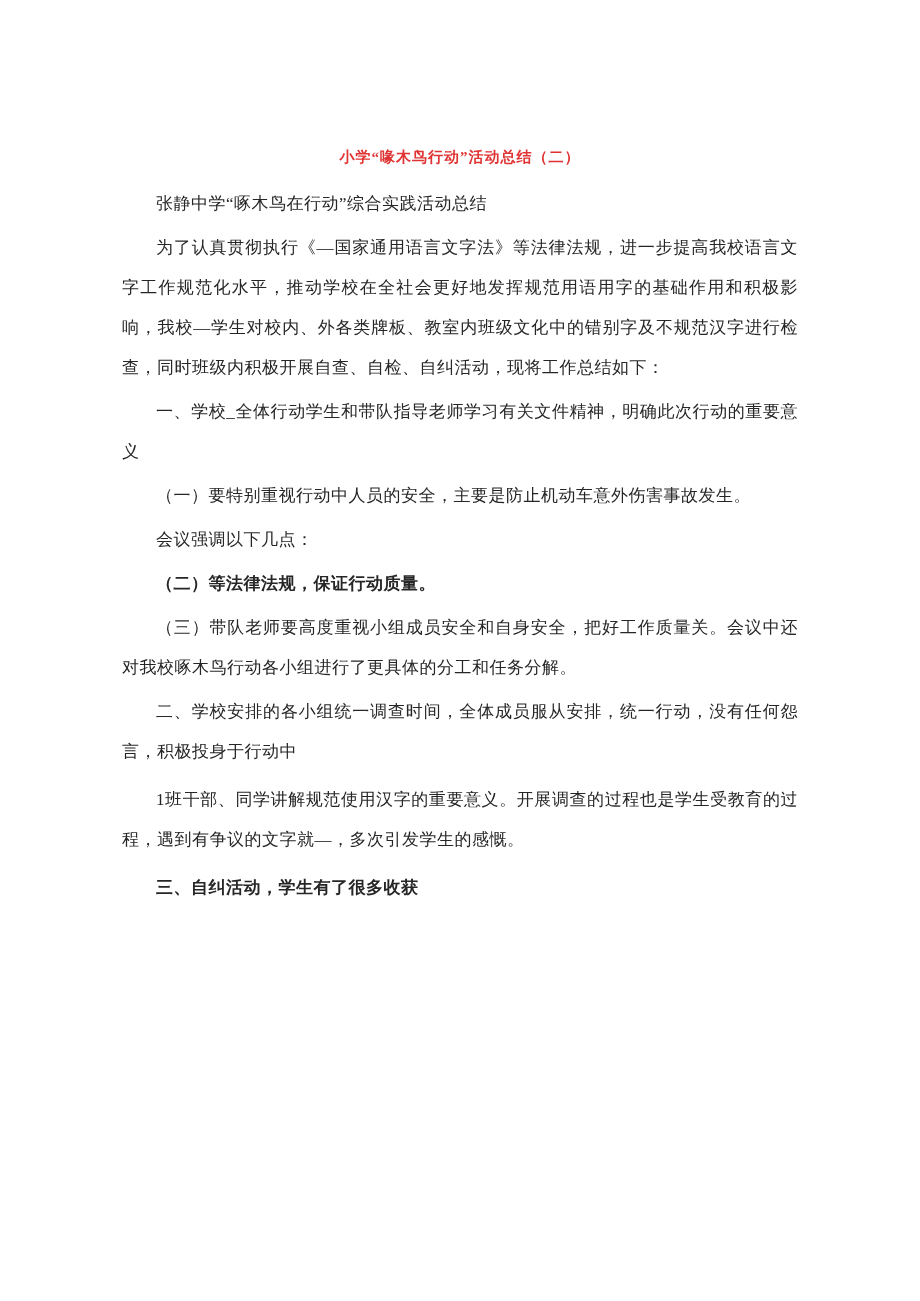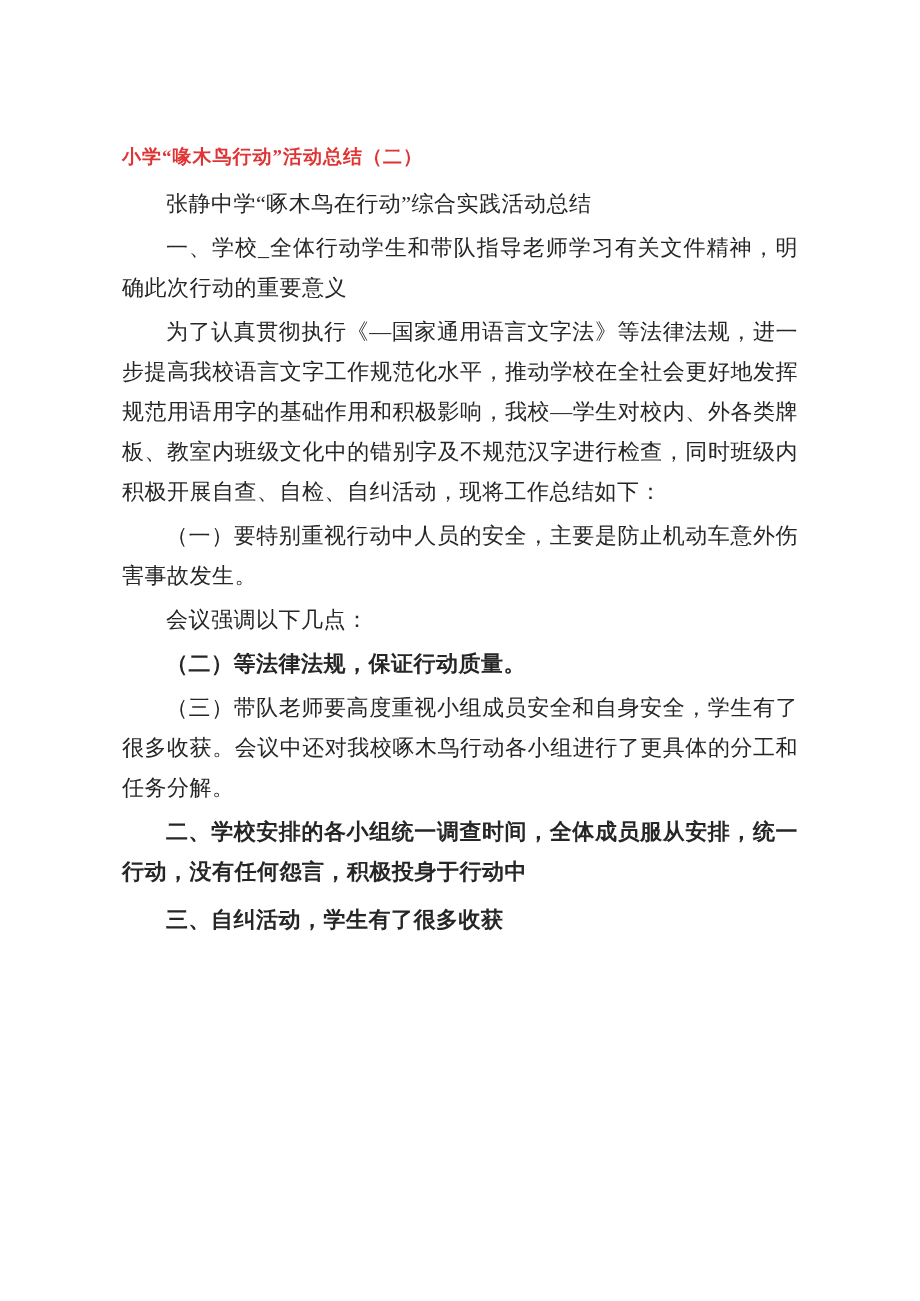--- a/index.html
+++ b/index.html
@@ -17,65 +17,66 @@
     color: #262626;
   }
   .content {
     position: absolute;
     left: 122px;
     top: 134px;
     width: 676px;
   }
   .content p {
     margin: 0 0 4px 0;
-    font-size: 22px;
+    font-size: 17px;
     line-height: 40px;
     letter-spacing: 0.5px;
     text-align: justify;
     text-indent: 2em;
     font-weight: 400;
   }
   .doc-title {
     margin: 0 0 4px 0;
-    font-size: 19px;
+    font-size: 15px;
     line-height: 46px;
     letter-spacing: 1px;
+    text-align: center;
     text-indent: 0;
     font-weight: 700;
     color: #e03434;
     font-family: "Liberation Serif", "DejaVu Serif", serif;
   }
   .content p.bold-kai {
     font-weight: 700;
   }
   .content p.loose {
     margin-bottom: 8px;
-    font-weight: bold;
   }
 </style>
 </head>
 <body>
 
 <div class="page">
   <div class="content">
     <h1 class="doc-title">小学“喙木鸟行动”活动总结（二）</h1>
 
     <p>张静中学“啄木鸟在行动”综合实践活动总结</p>
 
+    <p>为了认真贯彻执行《—国家通用语言文字法》等法律法规，进一步提高我校语言文字工作规范化水平，推动学校在全社会更好地发挥规范用语用字的基础作用和积极影响，我校—学生对校内、外各类牌板、教室内班级文化中的错别字及不规范汉字进行检查，同时班级内积极开展自查、自检、自纠活动，现将工作总结如下：</p>
+
     <p>一、学校_全体行动学生和带队指导老师学习有关文件精神，明确此次行动的重要意义</p>
-
-    <p>为了认真贯彻执行《—国家通用语言文字法》等法律法规，进一步提高我校语言文字工作规范化水平，推动学校在全社会更好地发挥规范用语用字的基础作用和积极影响，我校—学生对校内、外各类牌板、教室内班级文化中的错别字及不规范汉字进行检查，同时班级内积极开展自查、自检、自纠活动，现将工作总结如下：</p>
 
     <p>（一）要特别重视行动中人员的安全，主要是防止机动车意外伤害事故发生。</p>
 
     <p>会议强调以下几点：</p>
 
     <p class="bold-kai">（二）等法律法规，保证行动质量。</p>
 
-    <p>（三）带队老师要高度重视小组成员安全和自身安全，学生有了很多收获。会议中还对我校啄木鸟行动各小组进行了更具体的分工和任务分解。</p>
+    <p>（三）带队老师要高度重视小组成员安全和自身安全，把好工作质量关。会议中还对我校啄木鸟行动各小组进行了更具体的分工和任务分解。</p>
 
     <p class="loose">二、学校安排的各小组统一调查时间，全体成员服从安排，统一行动，没有任何怨言，积极投身于行动中</p>
 
 
+    <p class="loose">1班干部、同学讲解规范使用汉字的重要意义。开展调查的过程也是学生受教育的过程，遇到有争议的文字就—，多次引发学生的感慨。</p>
 
     <p class="bold-kai loose">三、自纠活动，学生有了很多收获</p>
   </div>
 </div>
 
 </body></html>

